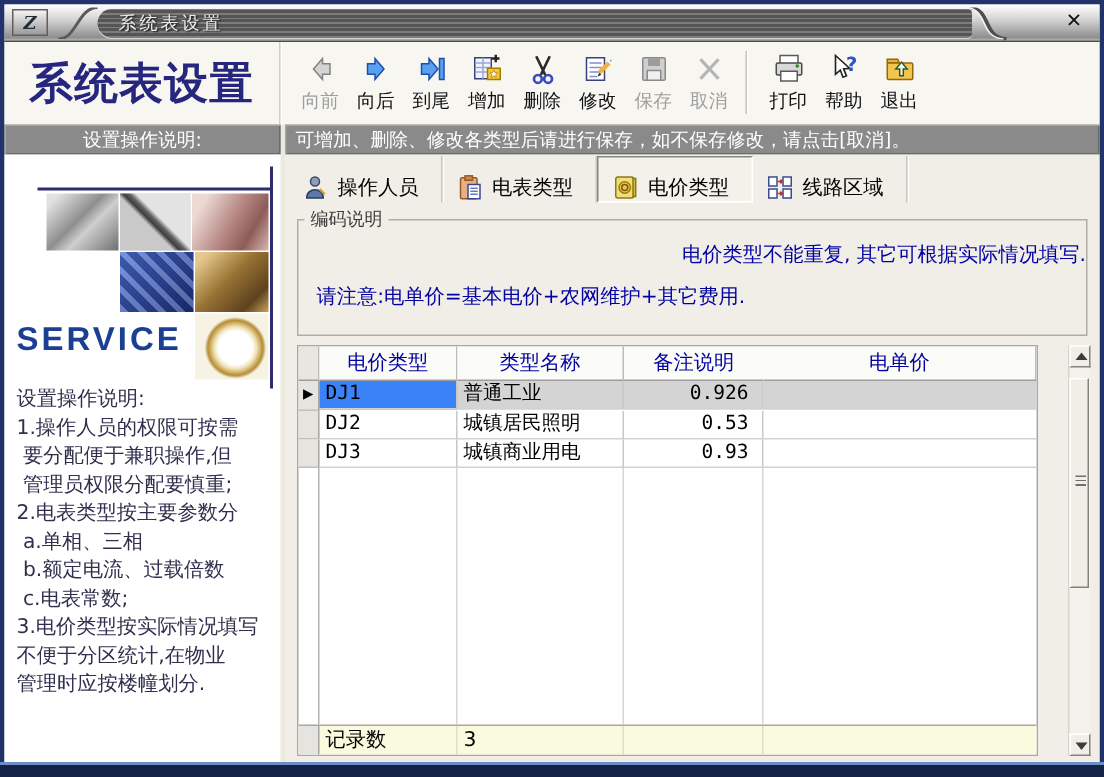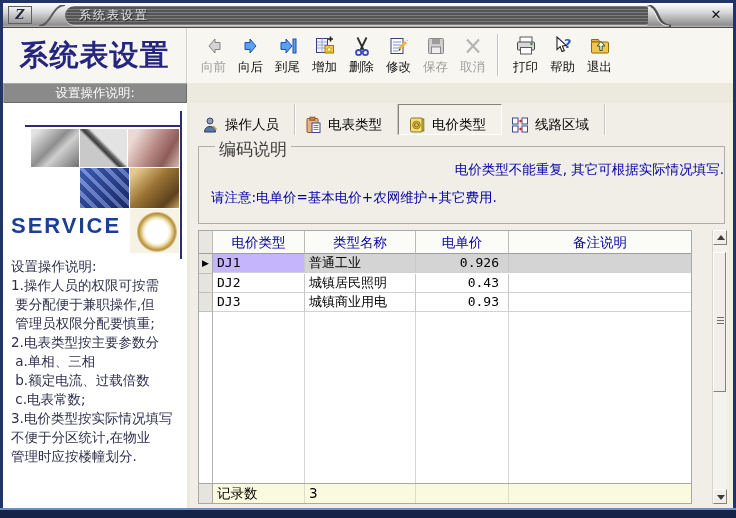--- a/index.html
+++ b/index.html
@@ -77,40 +77,40 @@
 
   
   .content { flex:1; display:flex; flex-direction:column; min-width:0; background:#f0eee7; }
   .tabbar { flex:0 0 27px; display:flex; align-items:stretch; padding:1px 0 1px 2px; }
   .tab { display:flex; align-items:center; gap:6px; padding:11px 15px 0 9px; font-size:13.5px; color:#000;
          border-right:1px solid #c9c7bd; box-shadow:1px 0 0 #ffffff; white-space:nowrap; }
   .tab.active { border:1px solid; border-color:#87857b #ffffff #ffffff #87857b; background:#f3f1ea; box-shadow:none; }
   .tab .tabicon { display:flex; }
 
   .groupbox { position:relative; margin:10px 8px 0 8px; height:78px; border:1px solid #b0aea4; flex:0 0 auto; }
-  .groupbox-title { position:absolute; top:-9px; left:16px; background:#f0eee7; padding:0 4px;
-                    font-size:17px; color:#3c3c3c; }
+  .groupbox-title { position:absolute; top:-9px; left:4px; background:#f0eee7; padding:0 4px;
+                    font-size:12px; color:#3c3c3c; }
   .gb-line { padding-left:12px; color:#0202a2; font-size:13.5px; white-space:nowrap; }
   .gb-line1 { margin-top:14px;text-align:right; }
   .gb-line2 { margin-top:10px; }
 
   
   .table-wrap { flex:1; margin:6px 6px 4px 8px; display:flex; min-height:0; }
   .grid { flex:1; border:1px solid #a8a8a8; background:#ffffff; display:flex; flex-direction:column; min-width:0; }
   .grow { display:grid; grid-template-columns:14px 92px 111px 93px 1fr; }
   .gh { height:23px; line-height:22px; text-align:center; color:#0202a2; background:#fbfbf7;
         border-right:1px solid #bcbcbc; border-bottom:1px solid #9e9e9e; font-size:13.5px; overflow:hidden; }
   .gh-ind { background:#e8e6e0; }
   .row .cell { height:19px; line-height:18px; padding:0 4px; border-right:1px solid #c8c8c8;
                border-bottom:1px solid #d2d2d2; font-family:"DejaVu Sans Mono","Liberation Mono",monospace;
                font-size:13px; color:#000; overflow:hidden; white-space:nowrap; }
   .row .ind-cell { background:#e6e4de; border-right:1px solid #a8a8a8; border-bottom:1px solid #c0c0c0;
                    text-align:center; font-size:9px; line-height:19px; padding:0; }
   .row.selected .cell { background:#d4d4d4; }
-  .row.selected .cell.code { background:#c4b5fd; }
+  .row.selected .cell.code { background:#3b82f6; }
   .cell.price { text-align:right; padding-right:9px; }
   .grid-filler { flex:1; min-height:0; }
   .grid-filler > div { border-right:1px solid #d6d6d6; }
   .grid-filler > .fi { border-right:1px solid #b4b4b4; }
   .gfoot { flex:0 0 20px; background:#fafade; border-top:1px solid #a8a8a8; }
   .gfoot .fcell { line-height:19px; padding:0 4px; border-right:1px solid #dedec8; font-size:13.5px;
                   overflow:hidden; white-space:nowrap; }
   .gfoot .find { background:#e6e4de; border-right:1px solid #a8a8a8; }
 
   
@@ -238,20 +238,21 @@
                 <rect x="3.5" y="8" width="17" height="11" rx="1" fill="#f2c64e" stroke="#96660e"></rect>
                 <path d="M11.8 16.5 v-4.5 h-2.6 l3.8-4.6 3.8 4.6 h-2.6 v4.5 z" fill="#eef8ee" stroke="#2a5a2a"></path>
               </svg></span>
             <div class="tlabel">退出</div>
           </div>
         </div>
     </div>
 
     <div class="subheaders">
       <div class="subheader subheader-left">设置操作说明:</div>
+      <div class="subheader subheader-right">可增加、删除、修改各类型后请进行保存，如不保存修改，请点击[取消]。</div>
     </div>
 
     <div class="main">
 
       <div class="sidebar">
         <div class="collage">
           <div class="hline"></div>
           <div class="vline"></div>
           <div class="photo p1"></div>
           <div class="photo p2"></div>
@@ -317,36 +318,36 @@
           <div class="gb-line gb-line1">电价类型不能重复, 其它可根据实际情况填写.</div>
           <div class="gb-line gb-line2">请注意:电单价=基本电价+农网维护+其它费用.</div>
         </div>
 
         <div class="table-wrap">
           <div class="grid">
             <div class="grow" id="grid-header">
                 <div class="gh gh-ind"></div>
                 <div class="gh">电价类型</div>
                 <div class="gh">类型名称</div>
+                <div class="gh" style="border-right: none;">备注说明</div>
                 <div class="gh">电单价</div>
-                <div class="gh" style="border-right: none;">备注说明</div>
               </div>
             <div id="grid-rows">
                 <div class="grow row selected">
                   <div class="ind-cell">▶</div>
                   <div class="cell code">DJ1</div>
                   <div class="cell name">普通工业</div>
                   <div class="cell price">0.926</div>
                   <div class="cell note" style="border-right: none;"></div>
                 </div>
                 <div class="grow row">
                   <div class="ind-cell"></div>
                   <div class="cell code">DJ2</div>
                   <div class="cell name">城镇居民照明</div>
-                  <div class="cell price">0.43</div>
+                  <div class="cell price">0.53</div>
                   <div class="cell note" style="border-right: none;"></div>
                 </div>
                 <div class="grow row">
                   <div class="ind-cell"></div>
                   <div class="cell code">DJ3</div>
                   <div class="cell name">城镇商业用电</div>
                   <div class="cell price">0.93</div>
                   <div class="cell note" style="border-right: none;"></div>
                 </div>
               </div>

